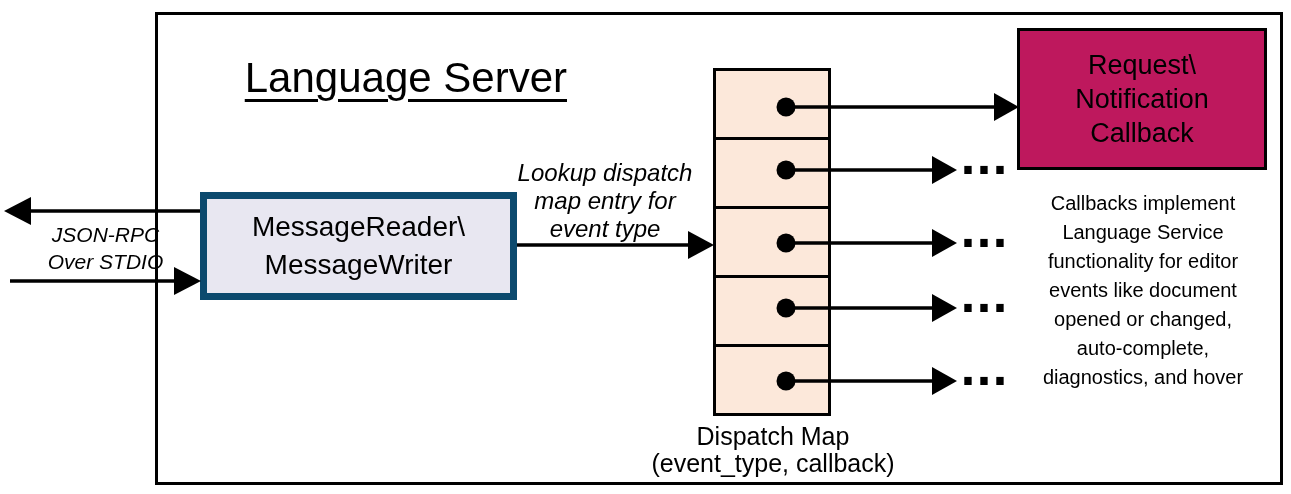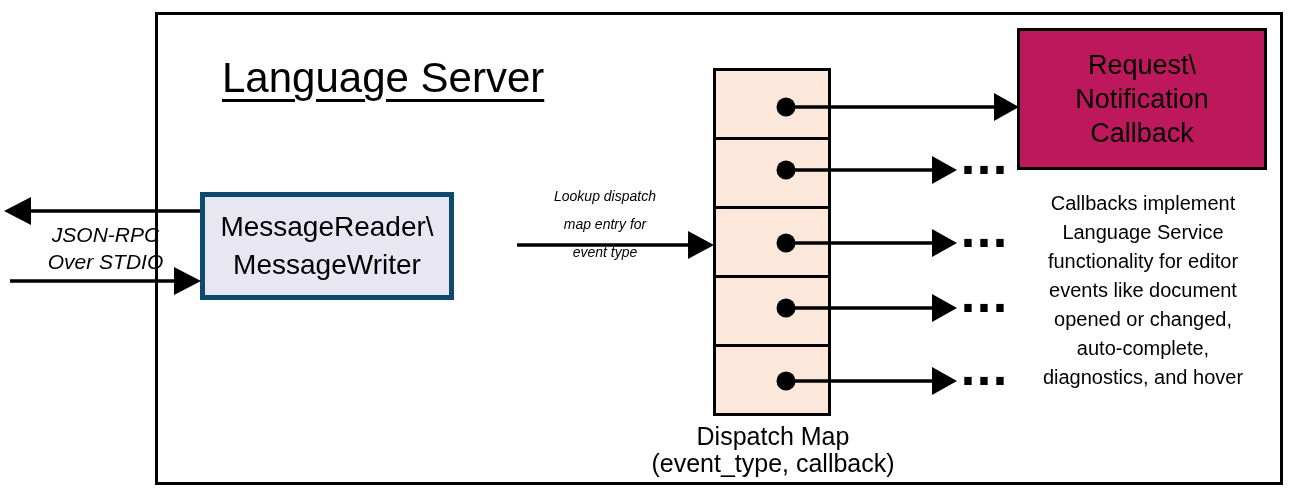--- a/index.html
+++ b/index.html
@@ -21,47 +21,47 @@
   #outer-box {
     left: 155px; top: 12px;
     width: 1128px; height: 473px;
     border: 3.5px solid #000;
     box-sizing: border-box;
     background: #fff;
   }
   #title {
     left: 222px; top: 54px; width: 345px;
     font-size: 42px; line-height: 48px;
-    text-align: left;
+    text-align: right;
     text-decoration: underline;
     text-decoration-thickness: 3px;
     text-underline-offset: 7px;
   }
   #io-label {
     left: 28px; top: 221px; width: 155px;
     font-style: italic;
     font-size: 21px; line-height: 27px;
   }
   #message-box {
     left: 200px; top: 192px;
-    width: 254px; height: 108px;
-    box-sizing: border-box;
-    border: 5px solid #0c4a6e;
+    width: 317px; height: 108px;
+    box-sizing: border-box;
+    border: 7px solid #0c4a6e;
     background: #e8e7f1;
     display: flex; align-items: center; justify-content: center;
     font-size: 28px; line-height: 38px;
   }
   #message-box-caption {
     left: 200px; top: 309px; width: 346px;
     font-size: 21px; line-height: 28px;
   }
   #lookup-label {
     left: 513px; top: 159px; width: 184px;
     font-style: italic;
-    font-size: 14px; line-height: 28px; margin-top: 23px;
+    font-size: 24px; line-height: 28px;
   }
   #dispatch-map {
     left: 713px; top: 68px;
     width: 118px;
   }
   .dm-cell {
     box-sizing: border-box;
     width: 118px; height: 72px;
     border: 3px solid #000;
     background: #fce8da;

